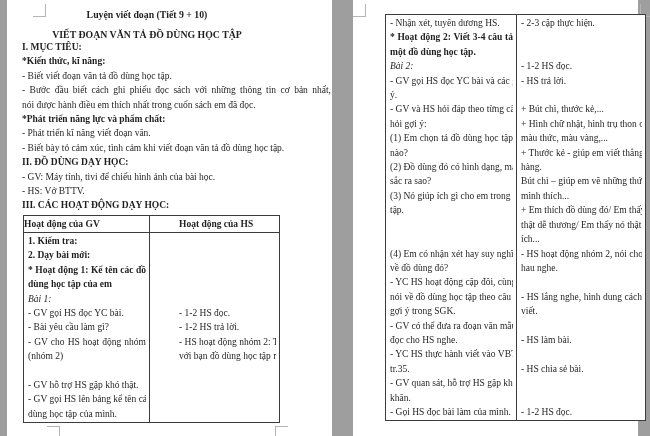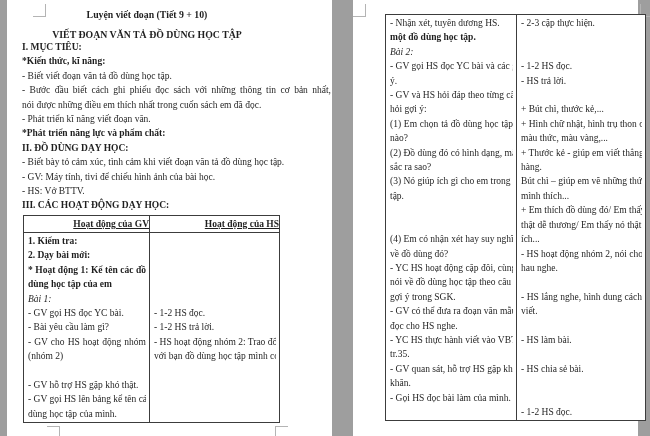--- a/index.html
+++ b/index.html
@@ -23,25 +23,25 @@
   .ln.i{font-style:italic;}
   .ln.j{text-align:justify;text-align-last:justify;}
 
   .tbl{position:absolute;border:1px solid var(--line,#3c3c3c);background:#fff;}
   .tbl-left{left:16px;top:215px;width:255px;}
   .tbl-right{left:32px;top:14px;width:259px;}
   .trow{display:flex;align-items:stretch;}
   .cell{box-sizing:border-box;padding:1px 3px 1px 4px;}
   .cell.hs{border-left:1px solid var(--line,#3c3c3c);}
   .tbl-left .cell.gv{width:125px;}
-  .tbl-left .cell.hs{width:130px;}
+  .tbl-left .cell.hs{width:130px;padding-left:29px;}
   .tbl-right .cell.gv{width:130px;}
   .tbl-right .cell.hs{width:129px;}
-  .thead .cell{padding:0;text-align:right;font-weight:bold;font-size:9.5px;
-    line-height:16px;border-bottom:1px solid var(--line,#3c3c3c);text-decoration:underline;}
+  .thead .cell{padding:0;text-align:left;font-weight:bold;font-size:9.5px;
+    line-height:16px;border-bottom:1px solid var(--line,#3c3c3c);}
   .thead{display:flex;}
   .thead .cell.hs{border-left:1px solid var(--line,#3c3c3c);}
 
   .cropmark{position:absolute;width:12px;height:12px;}
   .cm{border:0 solid var(--mark,#b4b4b4);}
   .cm-tl{border-right-width:1px;border-bottom-width:1px;}
   .cm-tr{border-left-width:1px;border-bottom-width:1px;}
   .cm-bl{border-right-width:1px;border-top-width:1px;}
   .cm-br{border-left-width:1px;border-top-width:1px;}
 </style>
@@ -56,25 +56,25 @@
   <div class="title-block">
     <div class="ln">Luyện viết đoạn (Tiết 9 + 10)</div>
     <div class="ln">VIẾT ĐOẠN VĂN TẢ ĐỒ DÙNG HỌC TẬP</div>
   </div>
 
   <div class="intro">
       <div class="ln b">I. MỤC TIÊU:</div>
       <div class="ln b">*Kiến thức, kĩ năng:</div>
       <div class="ln">- Biết viết đoạn văn tả đồ dùng học tập.</div>
       <div class="ln j">- Bước đầu biết cách ghi phiếu đọc sách với những thông tin cơ bản nhất,</div>
-      <div class="ln">nói được những điều em thích nhất trong cuốn sách em đã đọc.</div>
+      <div class="ln">nói được hành điều em thích nhất trong cuốn sách em đã đọc.</div>
+      <div class="ln b">*Phát triển năng lực và phẩm chất:</div>
       <div class="ln">- Phát triển kĩ năng viết đoạn văn.</div>
-      <div class="ln b">*Phát triển năng lực và phẩm chất:</div>
+      <div class="ln">- Biết bày tỏ cảm xúc, tình cảm khi viết đoạn văn tả đồ dùng học tập.</div>
       <div class="ln b">II. ĐỒ DÙNG DẠY HỌC:</div>
-      <div class="ln">- Biết bày tỏ cảm xúc, tình cảm khi viết đoạn văn tả đồ dùng học tập.</div>
       <div class="ln">- GV: Máy tính, tivi để chiếu hình ảnh của bài học.</div>
       <div class="ln">- HS: Vở BTTV.</div>
       <div class="ln b">III. CÁC HOẠT ĐỘNG DẠY HỌC:</div>
     </div>
 
   <div class="tbl tbl-left">
     <div class="thead">
       <div class="cell gv">Hoạt động của GV</div>
       <div class="cell hs">Hoạt động của HS</div>
     </div>
@@ -113,20 +113,21 @@
 </div>
 
 <div class="page page-right">
   <div class="cropmark cm cm-tl" style="left:0px;top:4px;"></div>
   <div class="cropmark cm cm-tr" style="left:287px;top:4px;"></div>
 
   <div class="tbl tbl-right">
     <div class="trow">
       <div class="cell gv">
           <div class="ln">- Nhận xét, tuyên dương HS.</div>
+          <div class="ln b j">* Hoạt động 2: Viết 3-4 câu tả</div>
           <div class="ln b">một đồ dùng học tập.</div>
           <div class="ln i">Bài 2:</div>
           <div class="ln j">- GV gọi HS đọc YC bài và các gợi</div>
           <div class="ln">ý.</div>
           <div class="ln j">- GV và HS hỏi đáp theo từng câu</div>
           <div class="ln">hỏi gợi ý:</div>
           <div class="ln j">(1) Em chọn tả đồ dùng học tập</div>
           <div class="ln">nào?</div>
           <div class="ln j">(2) Đồ dùng đó có hình dạng, màu</div>
           <div class="ln">sắc ra sao?</div>

